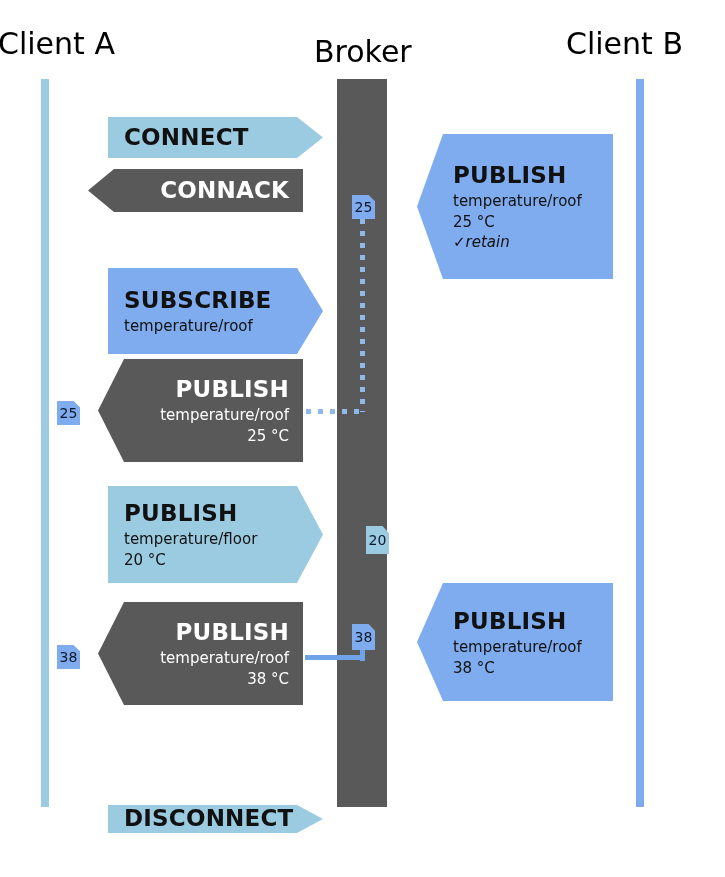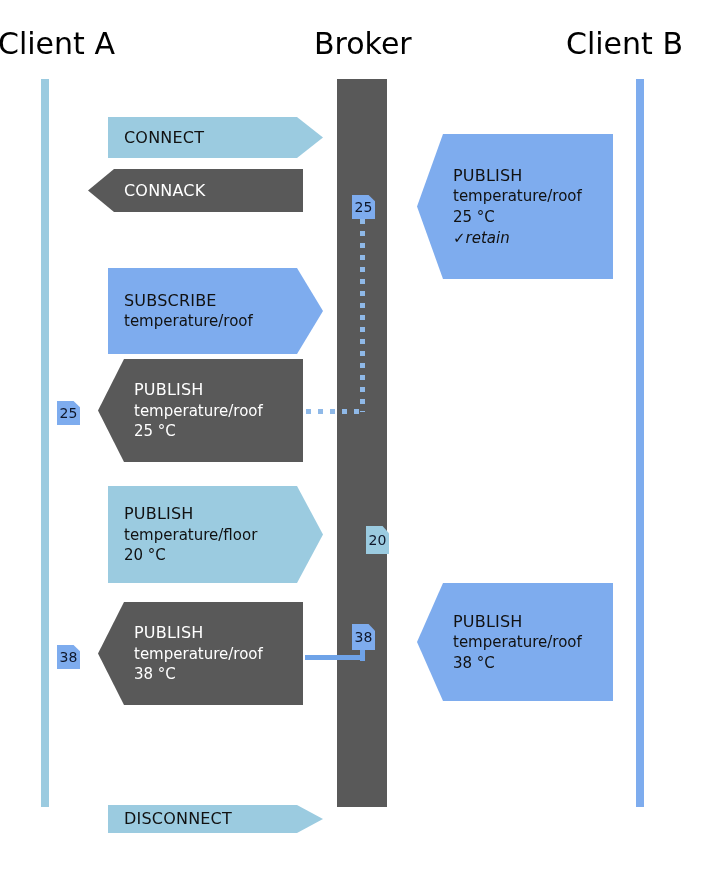--- a/index.html
+++ b/index.html
@@ -23,21 +23,21 @@
   .col-header {
     position: absolute;
     font-family: "DejaVu Sans", sans-serif;
     font-size: 30px;
     font-weight: 400;
     color: #000000;
     white-space: nowrap;
     line-height: 1;
   }
   #hdr-client-a { left: -2px;  top: 0px; }
-  #hdr-broker   { left: 314px; top: 0px; }
+  #hdr-broker   { left: 314px; top: 8px; }
   #hdr-client-b { left: 566px; top: 0px; }
 
   
   .lifeline {
     position: absolute;
   }
   #lifeline-client-a {
     left: 41px; top: 50px; width: 8px; height: 728px;
     background: #9BCBE0;
   }
@@ -58,38 +58,38 @@
     flex-direction: column;
     justify-content: center;
   }
   .arrow-right {
     clip-path: polygon(0 0, calc(100% - 26px) 0, 100% 50%, calc(100% - 26px) 100%, 0 100%);
   }
   .arrow-left {
     clip-path: polygon(26px 0, 100% 0, 100% 100%, 26px 100%, 0 50%);
   }
   .arrow .lbl-title {
-    font-size: 16px;
-    font-weight: normal;
+    font-size: 23px;
+    font-weight: bold;
     line-height: 1.35;
     letter-spacing: 0.2px;
   }
   .arrow .lbl-line {
     font-size: 15px;
     font-weight: normal;
     line-height: 1.38;
   }
   .arrow .lbl-italic {
     font-size: 15px;
     font-style: italic;
     line-height: 1.38;
   }
   .c-light { background: #9BCBE0; color: #111111; }
   .c-mid   { background: #7EACEE; color: #111111; }
-  .c-dark  { background: #595959; color: #FFFFFF; }
+  .c-dark  { background: #595959; color: #FFFFFF; align-items: flex-end; }
 
   .pad-right { padding-left: 16px; padding-right: 32px; }
   .pad-left  { padding-left: 36px; padding-right: 14px; }
 
   
   #msg-connect     { left: 108px; top: 88px;  width: 215px; height: 41px; }
   #msg-connack     { left: 88px;  top: 140px; width: 215px; height: 43px; }
   #msg-subscribe   { left: 108px; top: 239px; width: 215px; height: 86px; }
   #msg-publish-a1  { left: 98px;  top: 330px; width: 205px; height: 103px; }
   #msg-publish-a2  { left: 108px; top: 457px; width: 215px; height: 97px; }

